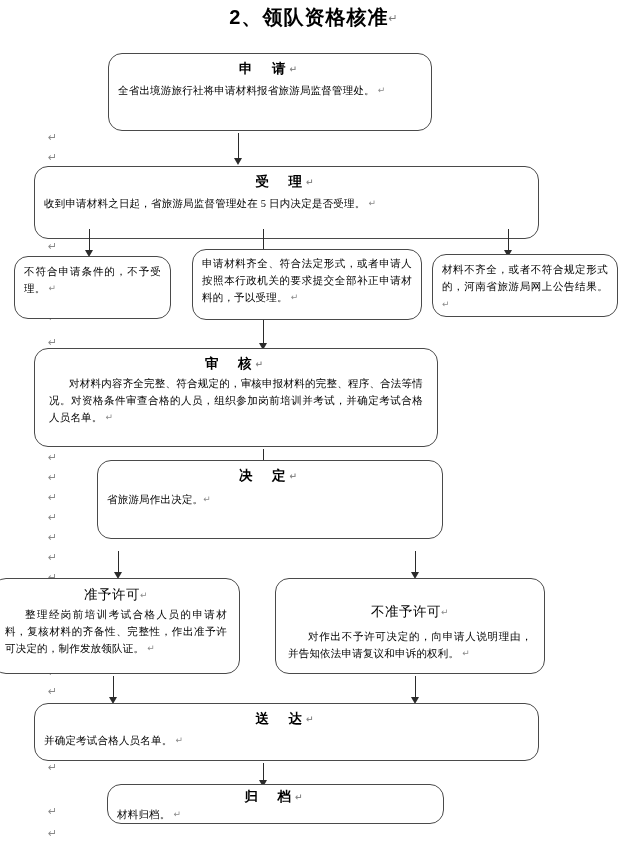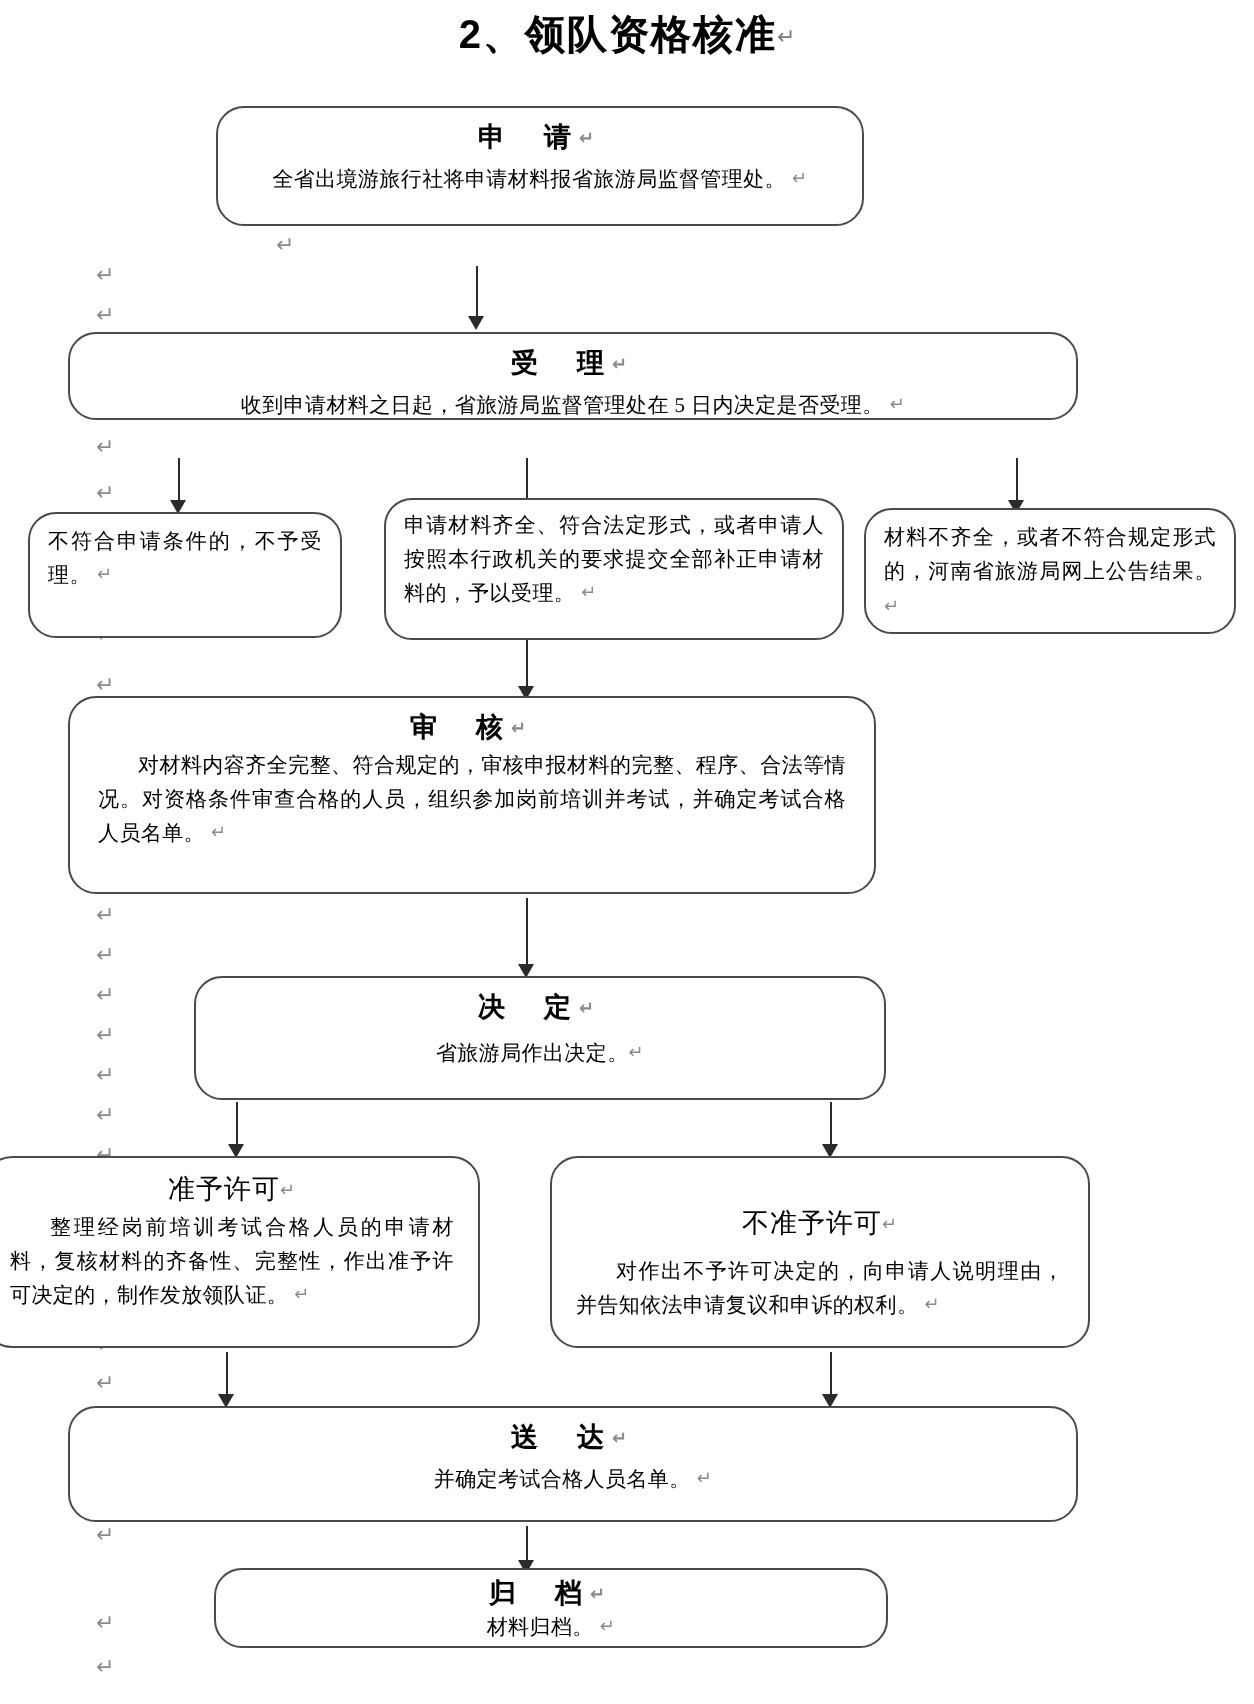--- a/index.html
+++ b/index.html
@@ -74,21 +74,20 @@
     font-family: "Liberation Serif", "DejaVu Serif", serif;
   }
   .node-body {
     font-size: 10.5px;
     line-height: 17px;
     text-align: justify;
     padding: 2px 9px 0 9px;
     letter-spacing: 0.2px;
   }
   .node-body.center {
-    text-align: center;
     padding-top: 4px;
   }
   .node-body.indent {
     text-indent: 20px;
   }
   .mark {
     color: #8a8a8a;
     font-size: 9px;
     font-family: "DejaVu Sans", sans-serif;
     vertical-align: 1px;
@@ -152,31 +151,31 @@
       <div class="pilcrow" style="left: 48px; top: 712px;">↵</div>
       <div class="pilcrow" style="left: 48px; top: 738px;">↵</div>
       <div class="pilcrow" style="left: 48px; top: 762px;">↵</div>
       <div class="pilcrow" style="left: 48px; top: 806px;">↵</div>
       <div class="pilcrow" style="left: 48px; top: 828px;">↵</div>
       <div class="pilcrow" style="left: 138px; top: 75px;">↵</div>
       <div class="pilcrow" style="left: 138px; top: 95px;">↵</div>
       <div class="pilcrow" style="left: 138px; top: 117px;">↵</div>
     </div>
 
-  <div class="node" style="left:108px; top:53px; width:324px; height:60px;">
+  <div class="node" style="left:108px; top:53px; width:324px; height:78px;">
     <div class="node-head"><span>申  请</span><span class="mark">↵</span></div>
     <div class="node-body center"><span>全省出境游旅行社将申请材料报省旅游局监督管理处。</span><span class="mark"> ↵</span></div>
   </div>
 
   <div class="arrow" style="left:233px; top:133px; height:32px;">
     <div class="shaft" style="height:25px;"></div>
     <div class="head" style="top:25px;"></div>
   </div>
 
-  <div class="node" style="left:34px; top:166px; width:505px; height:44px;">
+  <div class="node" style="left:34px; top:166px; width:505px; height:73px;">
     <div class="node-head"><span>受  理</span><span class="mark">↵</span></div>
     <div class="node-body center"><span>收到申请材料之日起，省旅游局监督管理处在 5 日内决定是否受理。</span><span class="mark"> ↵</span></div>
   </div>
 
   <div class="arrow" style="left:84px; top:229px; height:28px;">
     <div class="shaft" style="height:21px;"></div>
     <div class="head" style="top:21px;"></div>
   </div>
   <div class="arrow" style="left:258px; top:229px; height:28px;">
     <div class="shaft" style="height:21px;"></div>
@@ -207,21 +206,21 @@
   <div class="node" style="left:34px; top:348px; width:404px; height:99px;">
     <div class="node-head"><span>审  核</span><span class="mark">↵</span></div>
     <div class="node-body indent" style="padding-left:14px; padding-right:14px;"><span>对材料内容齐全完整、符合规定的，审核申报材料的完整、程序、合法等情况。对资格条件审查合格的人员，组织参加岗前培训并考试，并确定考试合格人员名单。</span><span class="mark"> ↵</span></div>
   </div>
 
   <div class="arrow" style="left:258px; top:449px; height:40px;">
     <div class="shaft" style="height:33px;"></div>
     <div class="head" style="top:33px;"></div>
   </div>
 
-  <div class="node" style="left:97px; top:488px; width:346px; height:62px;">
+  <div class="node" style="left:97px; top:460px; width:346px; height:79px;">
     <div class="node-head"><span>决  定</span><span class="mark">↵</span></div>
     <div class="node-body center" style="padding-top:6px;"><span>省旅游局作出决定。</span><span class="mark">↵</span></div>
   </div>
 
   <div class="arrow" style="left:113px; top:551px; height:28px;">
     <div class="shaft" style="height:21px;"></div>
     <div class="head" style="top:21px;"></div>
   </div>
   <div class="arrow" style="left:410px; top:551px; height:28px;">
     <div class="shaft" style="height:21px;"></div>

